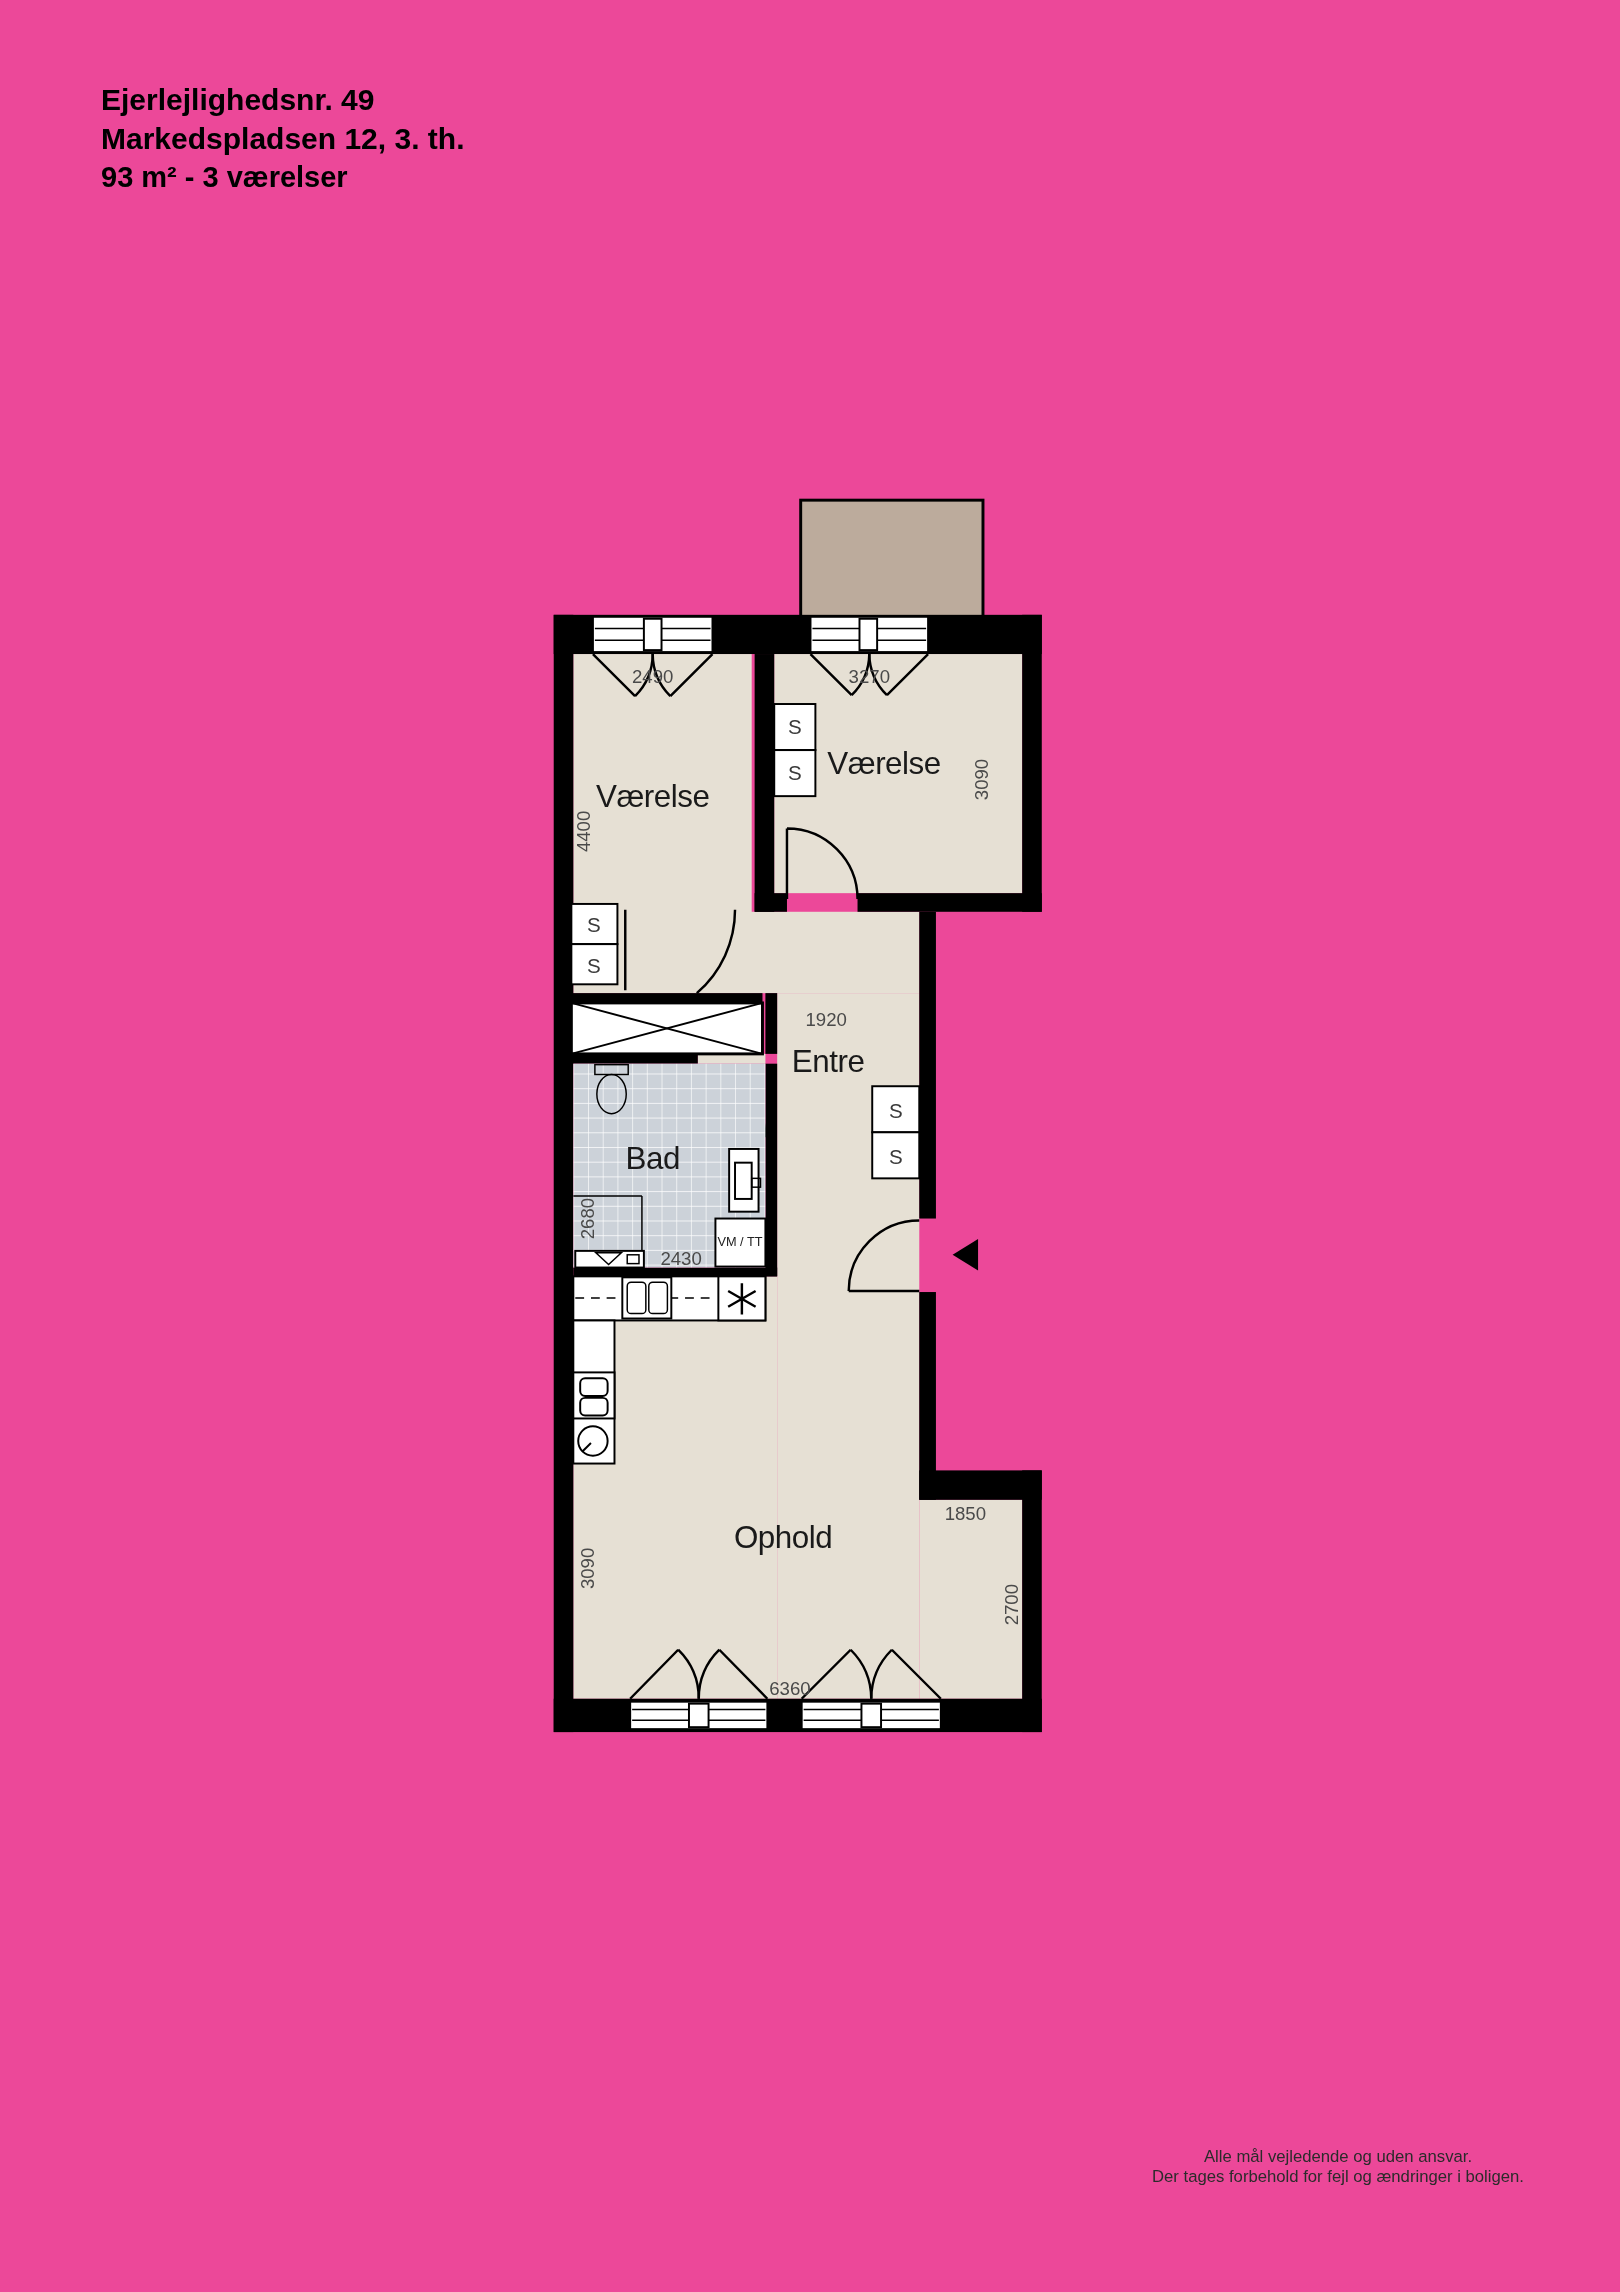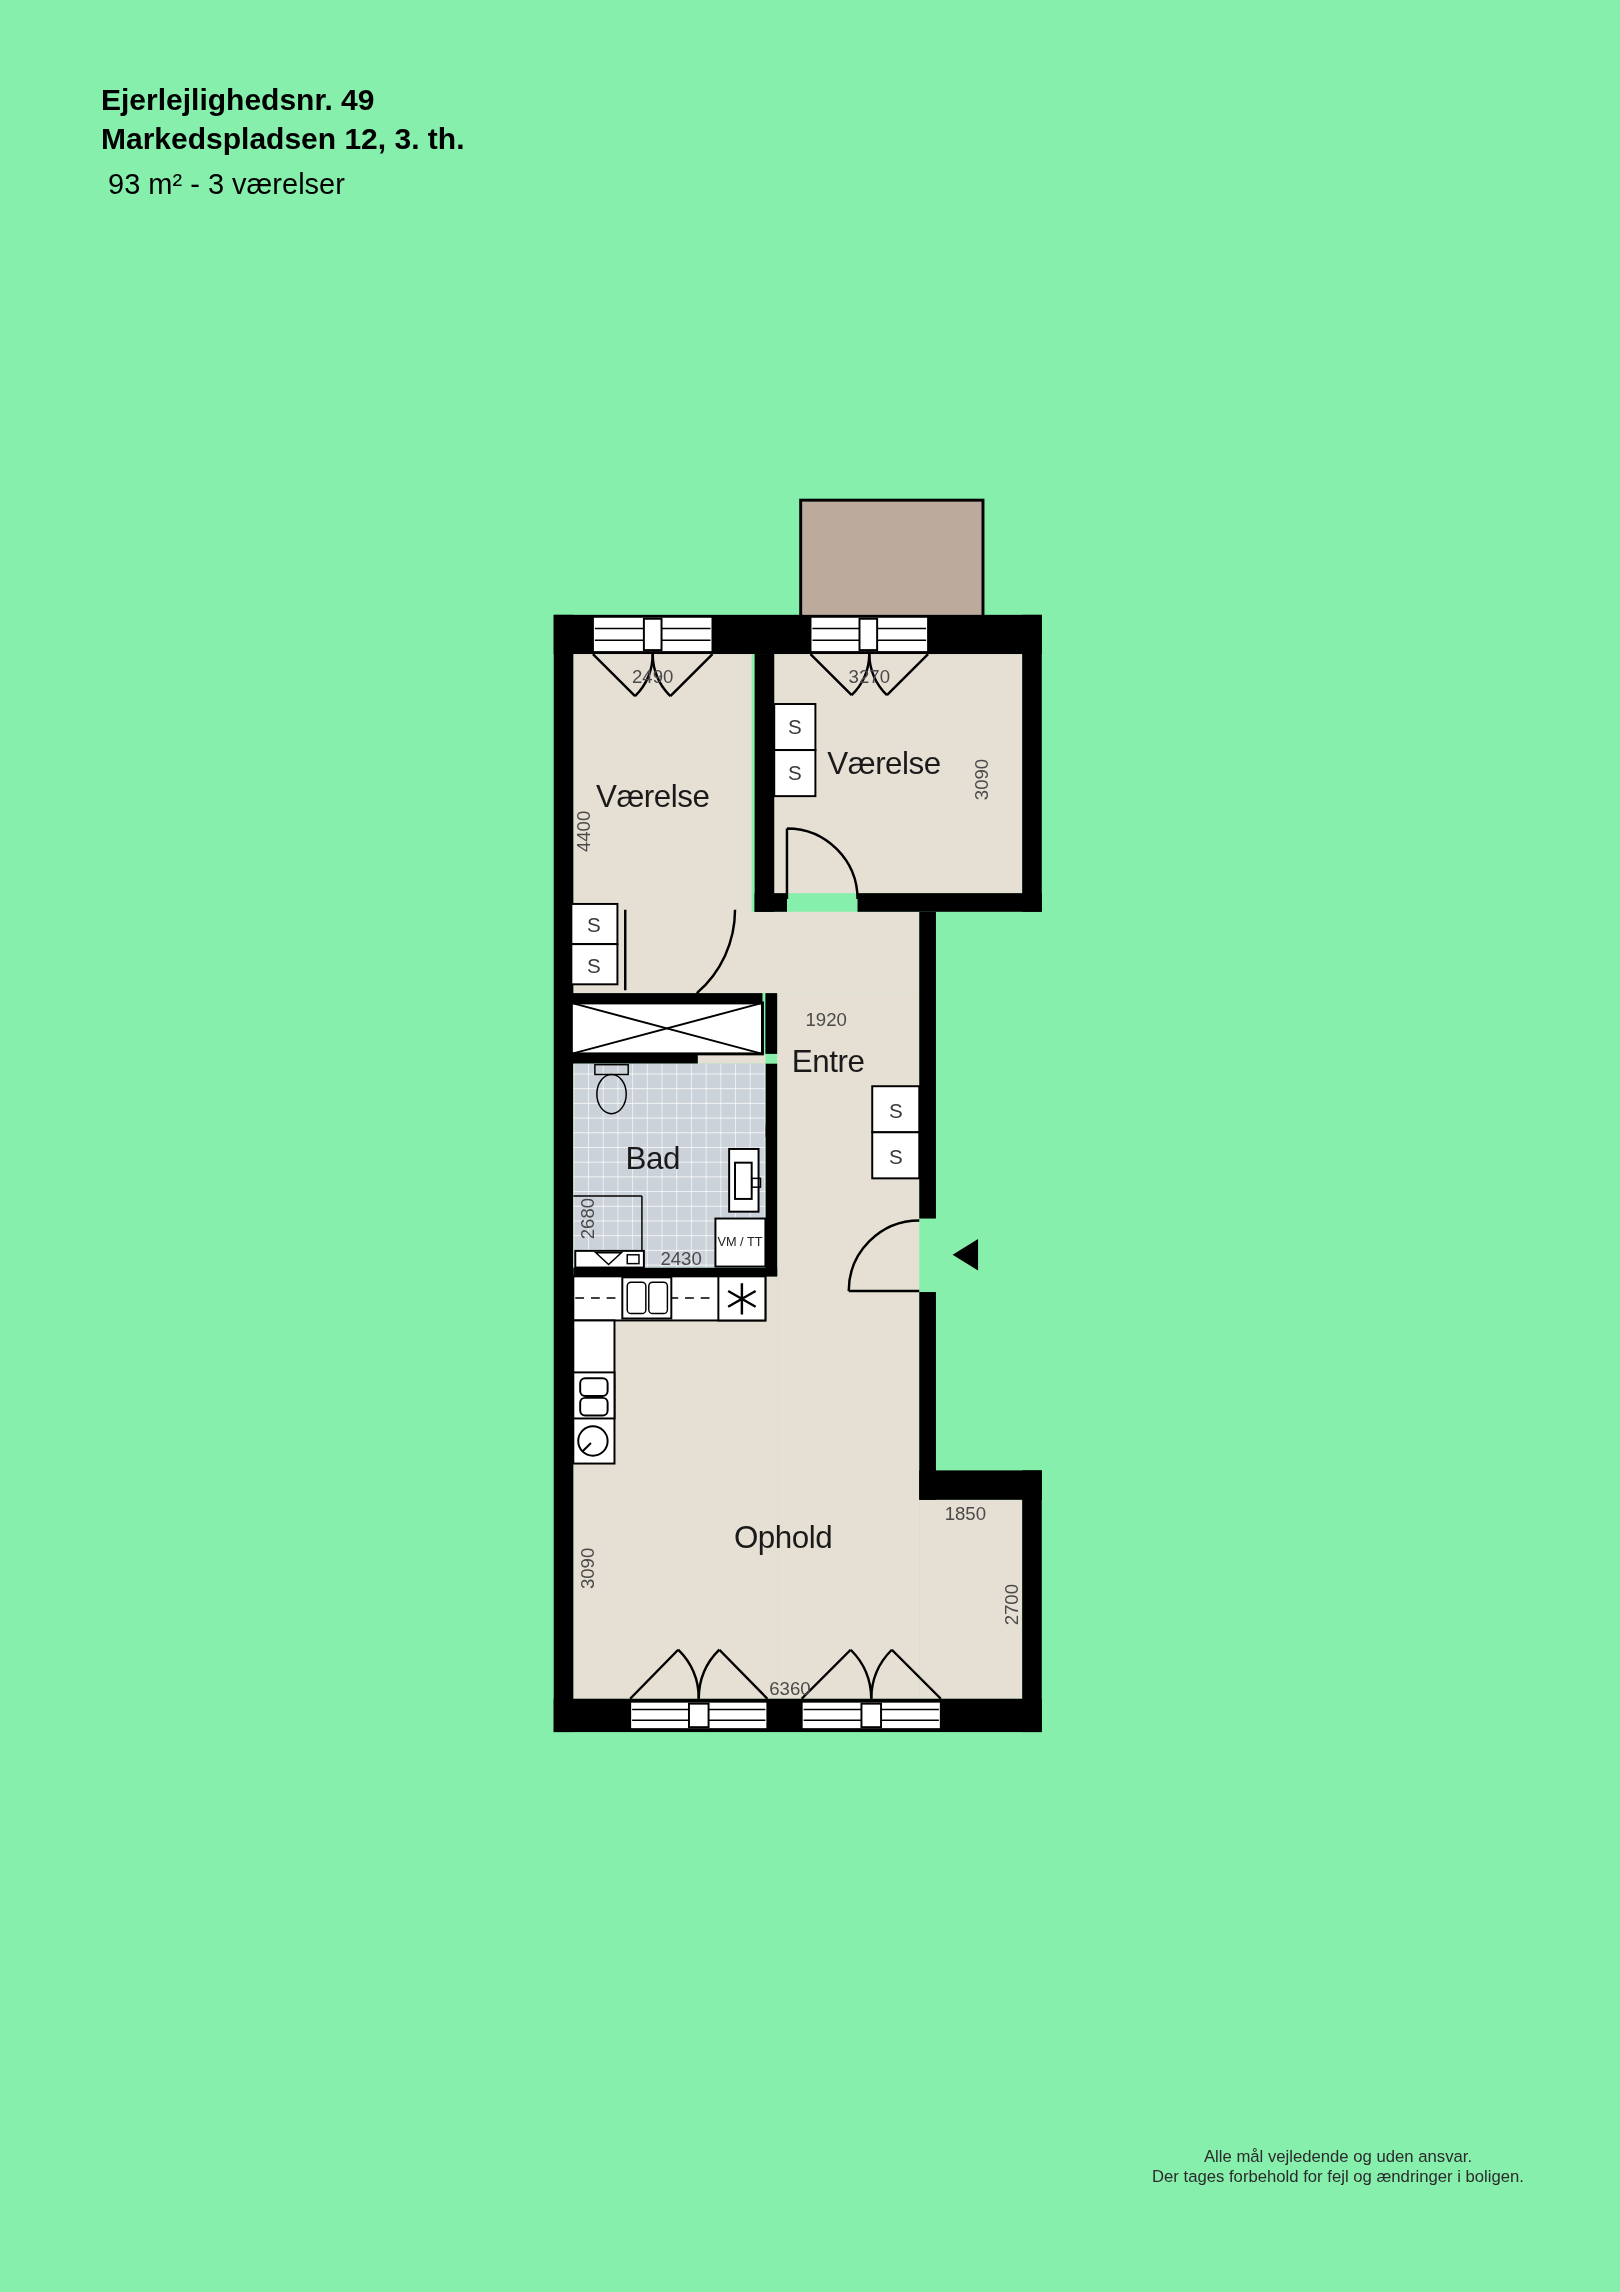--- a/index.html
+++ b/index.html
@@ -1,20 +1,20 @@
 <!DOCTYPE html>
 <html style="--c-floor: #e6e0d4; --c-balcony: #bcab9c; --c-tile: #ccd2d9; --c-wall: #000000; --c-dim: #4a4a4a; --c-label: #1a1a1a;"><head>
 <meta charset="utf-8">
 <style>
   html,body{margin:0;padding:0;background:#ffffff;}
-  .page{position:relative;width:1620px;height:2293px;background:#86efac;overflow:hidden;
+  .page{position:relative;width:1620px;height:2293px;background:#ec4899;overflow:hidden;
         font-family:"Liberation Sans", sans-serif;}
   .hdr{position:absolute;left:101px;top:80px;color:#000;}
   .hdr .b{font-size:30px;font-weight:bold;line-height:39px;margin:0;}
-  .hdr .r{font-size:29px;font-weight:normal;line-height:39px;margin:7px;}
+  .hdr .r{font-size:29px;font-weight:bold;line-height:39px;margin:0;}
   .ftr{position:absolute;left:1152px;top:2147px;color:#2b2b2b;font-size:16.7px;line-height:19.6px;text-align:center;}
   svg{position:absolute;left:0;top:0;}
   .wall{fill:var(--c-wall,#000);}
   .floor{fill:var(--c-floor,#e6e0d4);}
   .balc{fill:var(--c-balcony,#bcab9c);stroke:#000;stroke-width:3;}
   .wf{fill:#fff;stroke:#000;stroke-width:2;}
   .wf3{fill:#fff;stroke:#000;stroke-width:3;}
   .ln{stroke:#000;fill:none;stroke-width:2;}
   .thin{stroke:#000;fill:none;stroke-width:1.5;}
   .door{stroke:#000;fill:none;stroke-width:2.5;}

